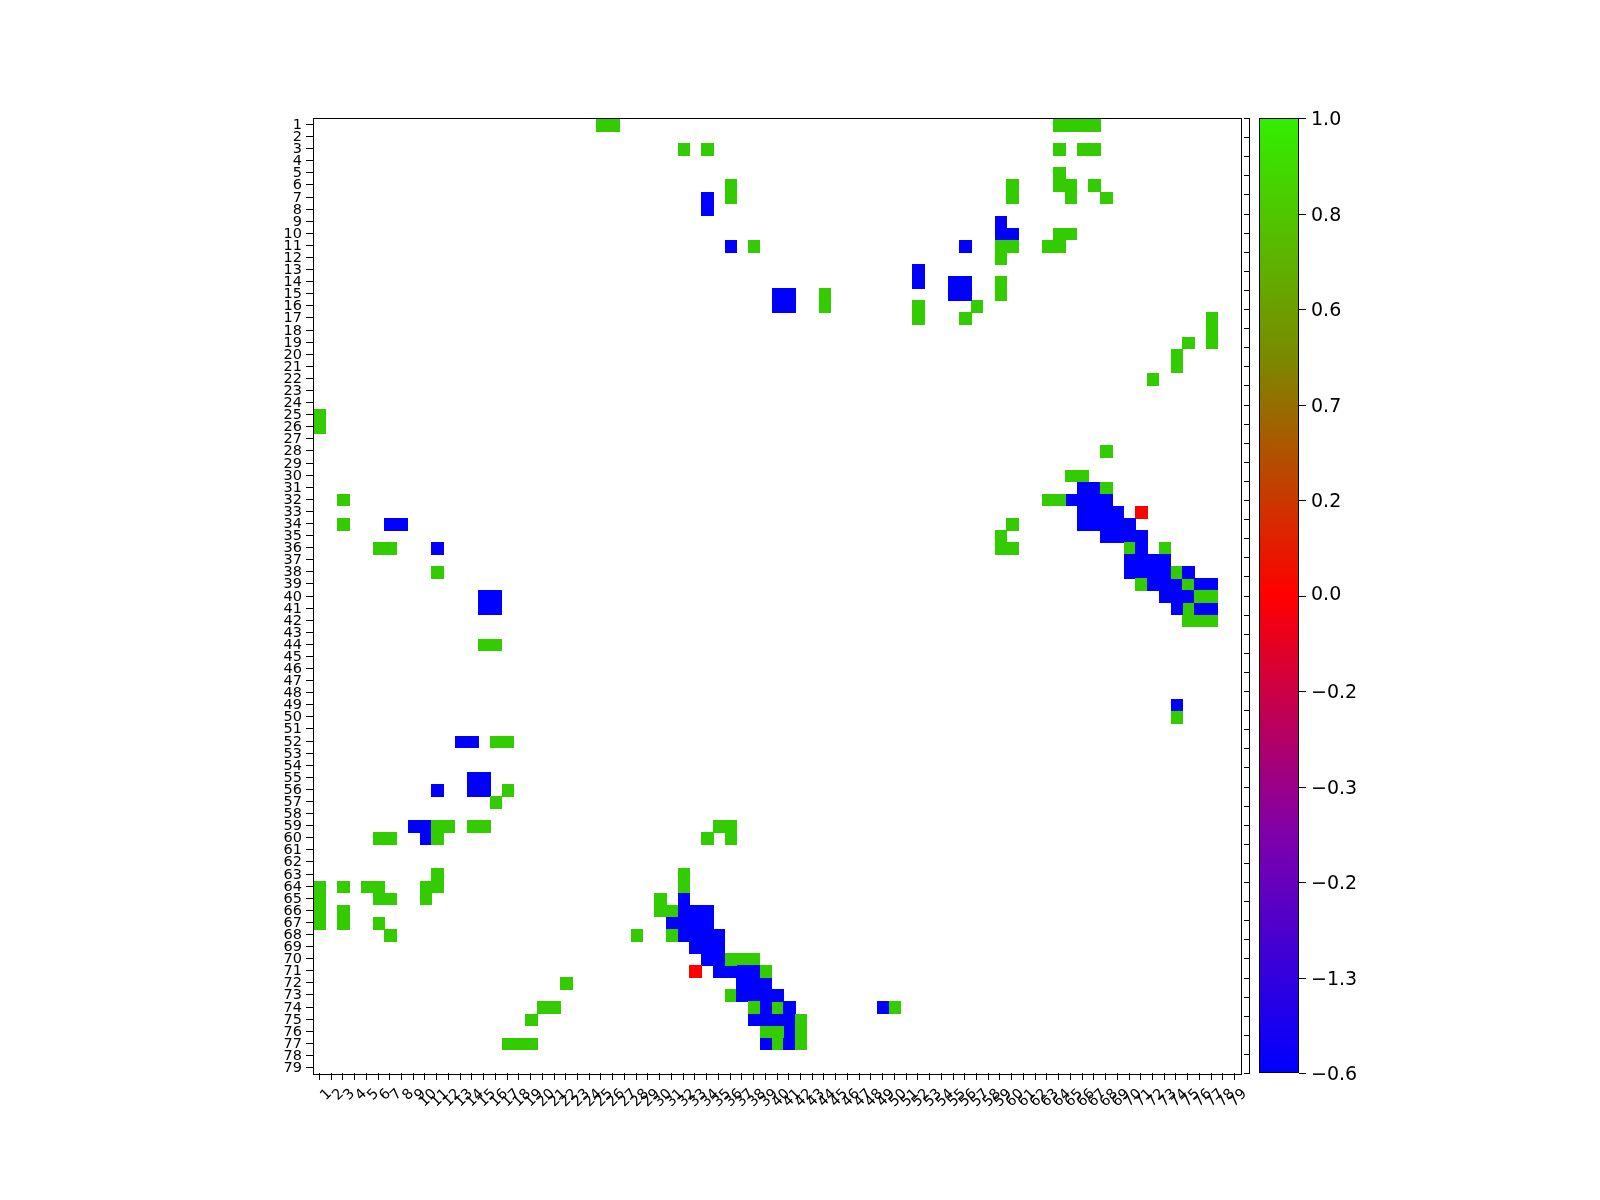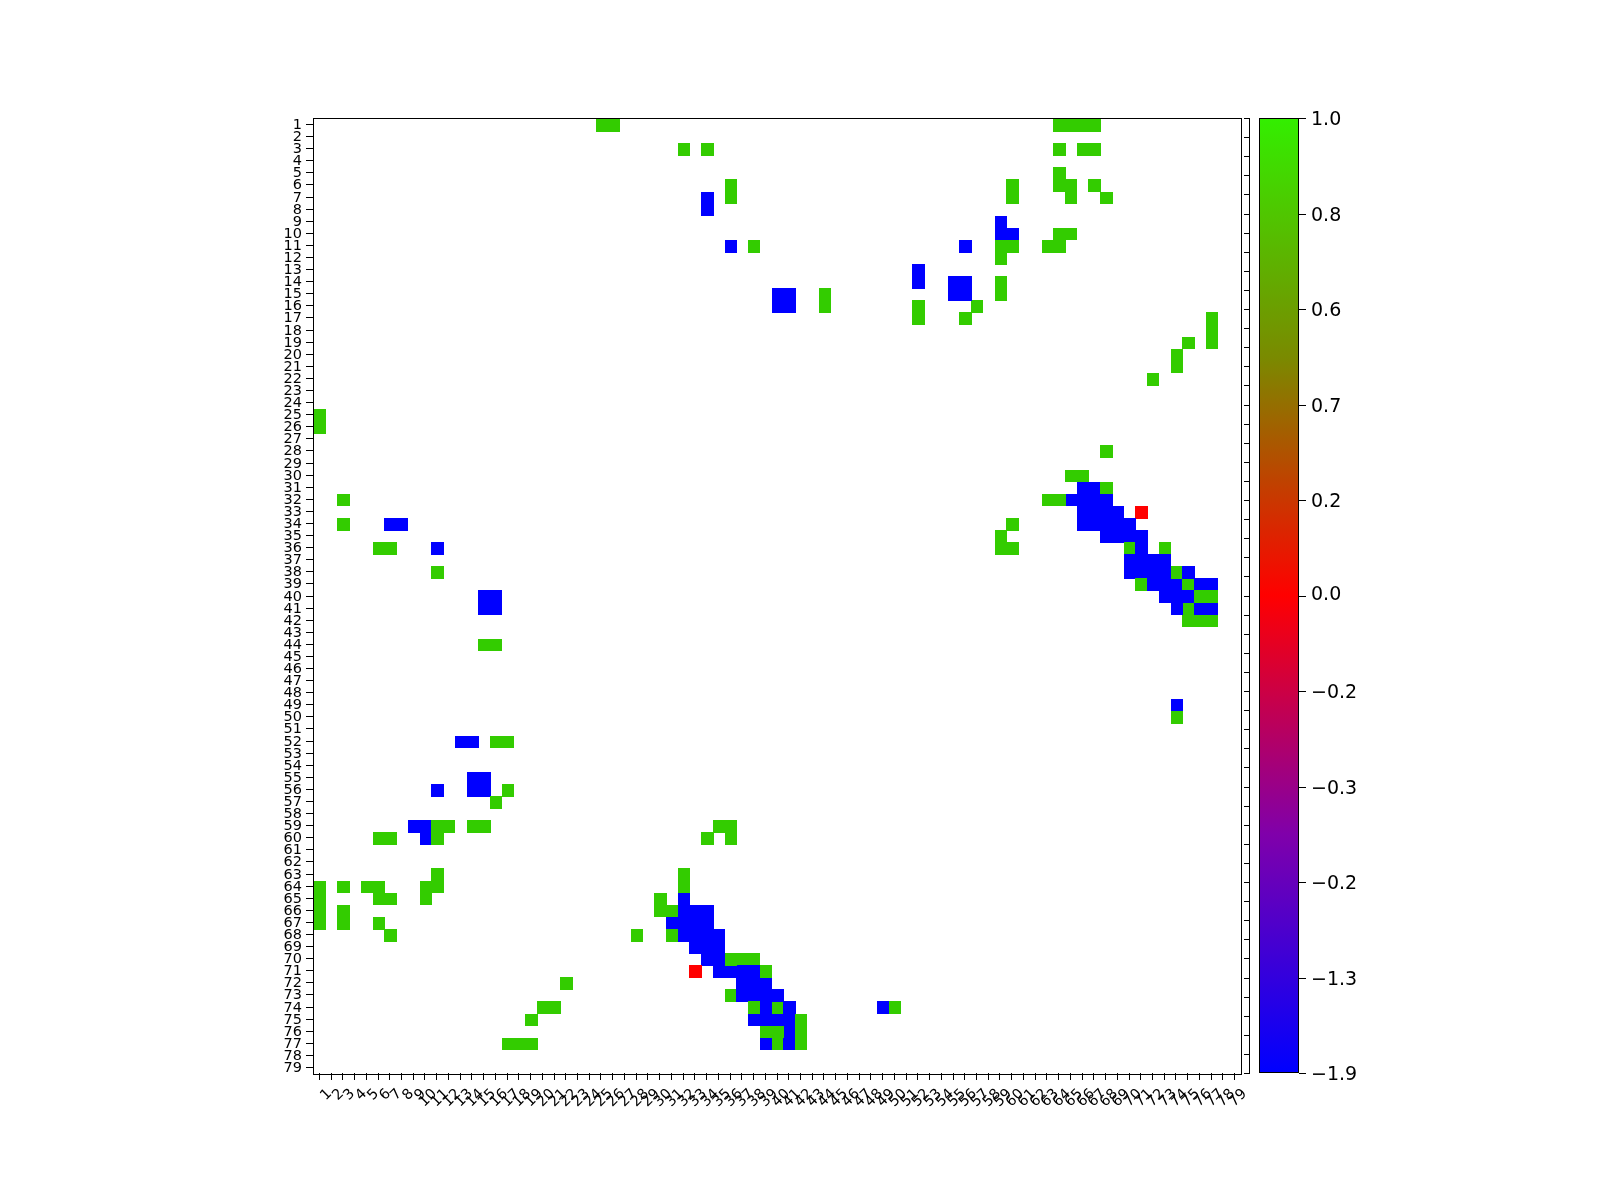--- a/index.html
+++ b/index.html
@@ -718,17 +718,17 @@
         <div class="cb-lab" style="top: 475px;">0.0</div>
         <div class="cb-tick" style="top: 573px;"></div>
         <div class="cb-lab" style="top: 573px;">−0.2</div>
         <div class="cb-tick" style="top: 668.5px;"></div>
         <div class="cb-lab" style="top: 668.5px;">−0.3</div>
         <div class="cb-tick" style="top: 764px;"></div>
         <div class="cb-lab" style="top: 764px;">−0.2</div>
         <div class="cb-tick" style="top: 859.5px;"></div>
         <div class="cb-lab" style="top: 859.5px;">−1.3</div>
         <div class="cb-tick" style="top: 955px;"></div>
-        <div class="cb-lab" style="top: 955px;">−1.9</div>
+        <div class="cb-lab" style="top: 955px;">−0.6</div>
       </div>
   </div>
 
 </div>
 
 </body></html>

